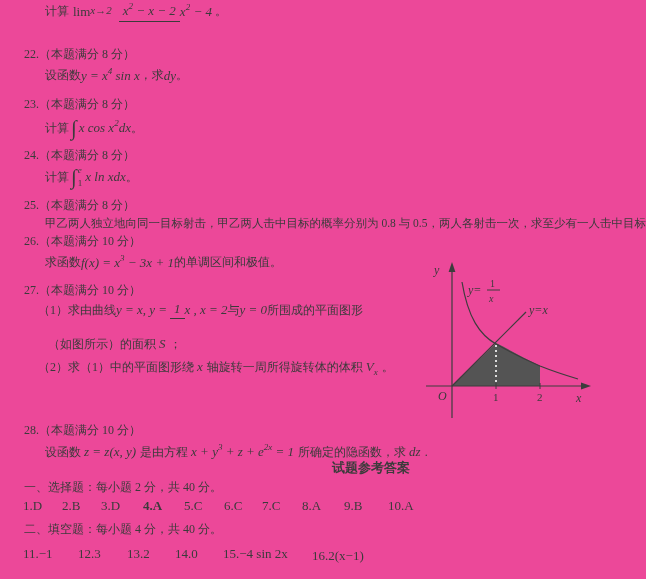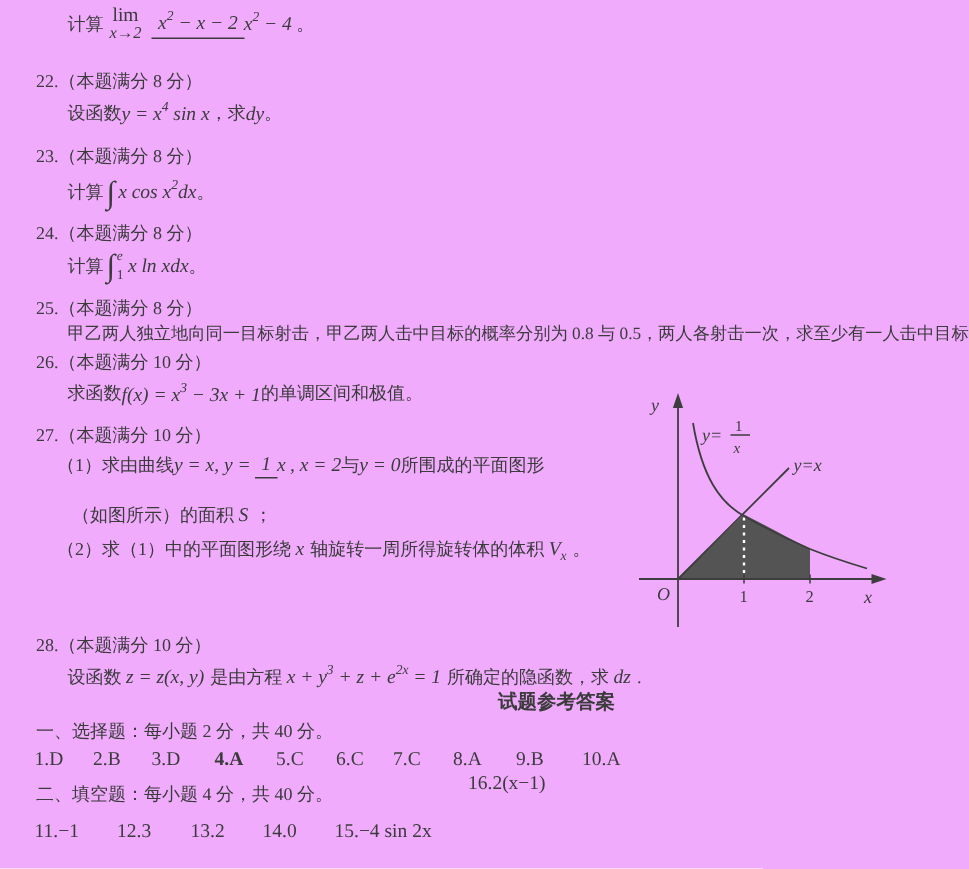--- a/index.html
+++ b/index.html
@@ -1,33 +1,33 @@
 <!DOCTYPE html>
 <html><head>
 <meta charset="utf-8">
 <style>
   html,body{margin:0;padding:0;background:#ffffff;}
   .page{
     position:relative; width:646px; height:579px;
-    background:#f0abfc; overflow:hidden;
+    background:#ec4899; overflow:hidden;
     font-family:"Liberation Serif","DejaVu Serif",serif;
     color:#3b3b3b;
   }
   .line{position:absolute; white-space:nowrap; line-height:1.25;}
   .cn{font-size:12px;}
   .cn-sm{font-size:11.5px;}
   .heading{font-size:12px;}
   .math{font-style:italic; font-size:13px; font-family:"Liberation Serif","DejaVu Serif",serif;text-align:center;}
   .mathline{display:flex; align-items:center;}
   sup.e{font-style:italic; font-size:9px; position:relative; top:-1px;}
   sub.s{font-style:italic; font-size:9px;}
   .frac{display:inline-flex; flex-direction:row; text-align:center; vertical-align:middle; margin:0 3px;}
   .frac .num{border-bottom:1px solid #3b3b3b; padding:0 4px 1px 4px;}
   .frac .den{padding-top:1px;}
-  .lim{display:inline-flex; flex-direction:column; align-items:center; margin:0 4px; font-style:normal;}
+  .lim{display:inline-flex; flex-direction:row; align-items:center; margin:0 4px; font-style:normal;}
   .lim .limword{font-size:13px;}
   .lim .limsub{font-size:11px; font-style:italic; margin-top:-2px;}
   .int{font-size:21px; font-style:normal; margin:0 2px; color:#3b3b3b;}
   .bounds{display:inline-flex; flex-direction:column; justify-content:space-between; height:24px; font-size:9px; margin-left:-1px; margin-right:3px;}
   .bounds .up{font-style:italic;}
   .bounds .lo{font-style:normal;}
   .answers-title{font-weight:bold; font-size:13px;}
   .ans{position:absolute; font-size:13px; white-space:nowrap;}
   svg text{font-family:"Liberation Serif","DejaVu Serif",serif; fill:#3b3b3b;}
 </style>
@@ -173,16 +173,16 @@
     <span class="ans" style="left:388px; top:498px;">10.A</span>
   </div>
 
   <div class="line heading" style="left:24px; top:522px;text-align:center;">二、填空题：每小题 4 分，共 40 分。</div>
   <div>
     <span class="ans" style="left:23px;  top:546px;">11.−1</span>
     <span class="ans" style="left:78px;  top:546px;">12.3</span>
     <span class="ans" style="left:127px; top:546px;">13.2</span>
     <span class="ans" style="left:175px; top:546px;">14.0</span>
     <span class="ans" style="left:223px; top:546px;">15.−4 sin 2x</span>
-    <span class="ans" style="left:312px; top:514px;text-align:center;">16.2(x−1)</span>
+    <span class="ans" style="left:312px; top:548px;text-align:center;">16.2(x−1)</span>
   </div>
 
 </div>
 
 </body></html>

